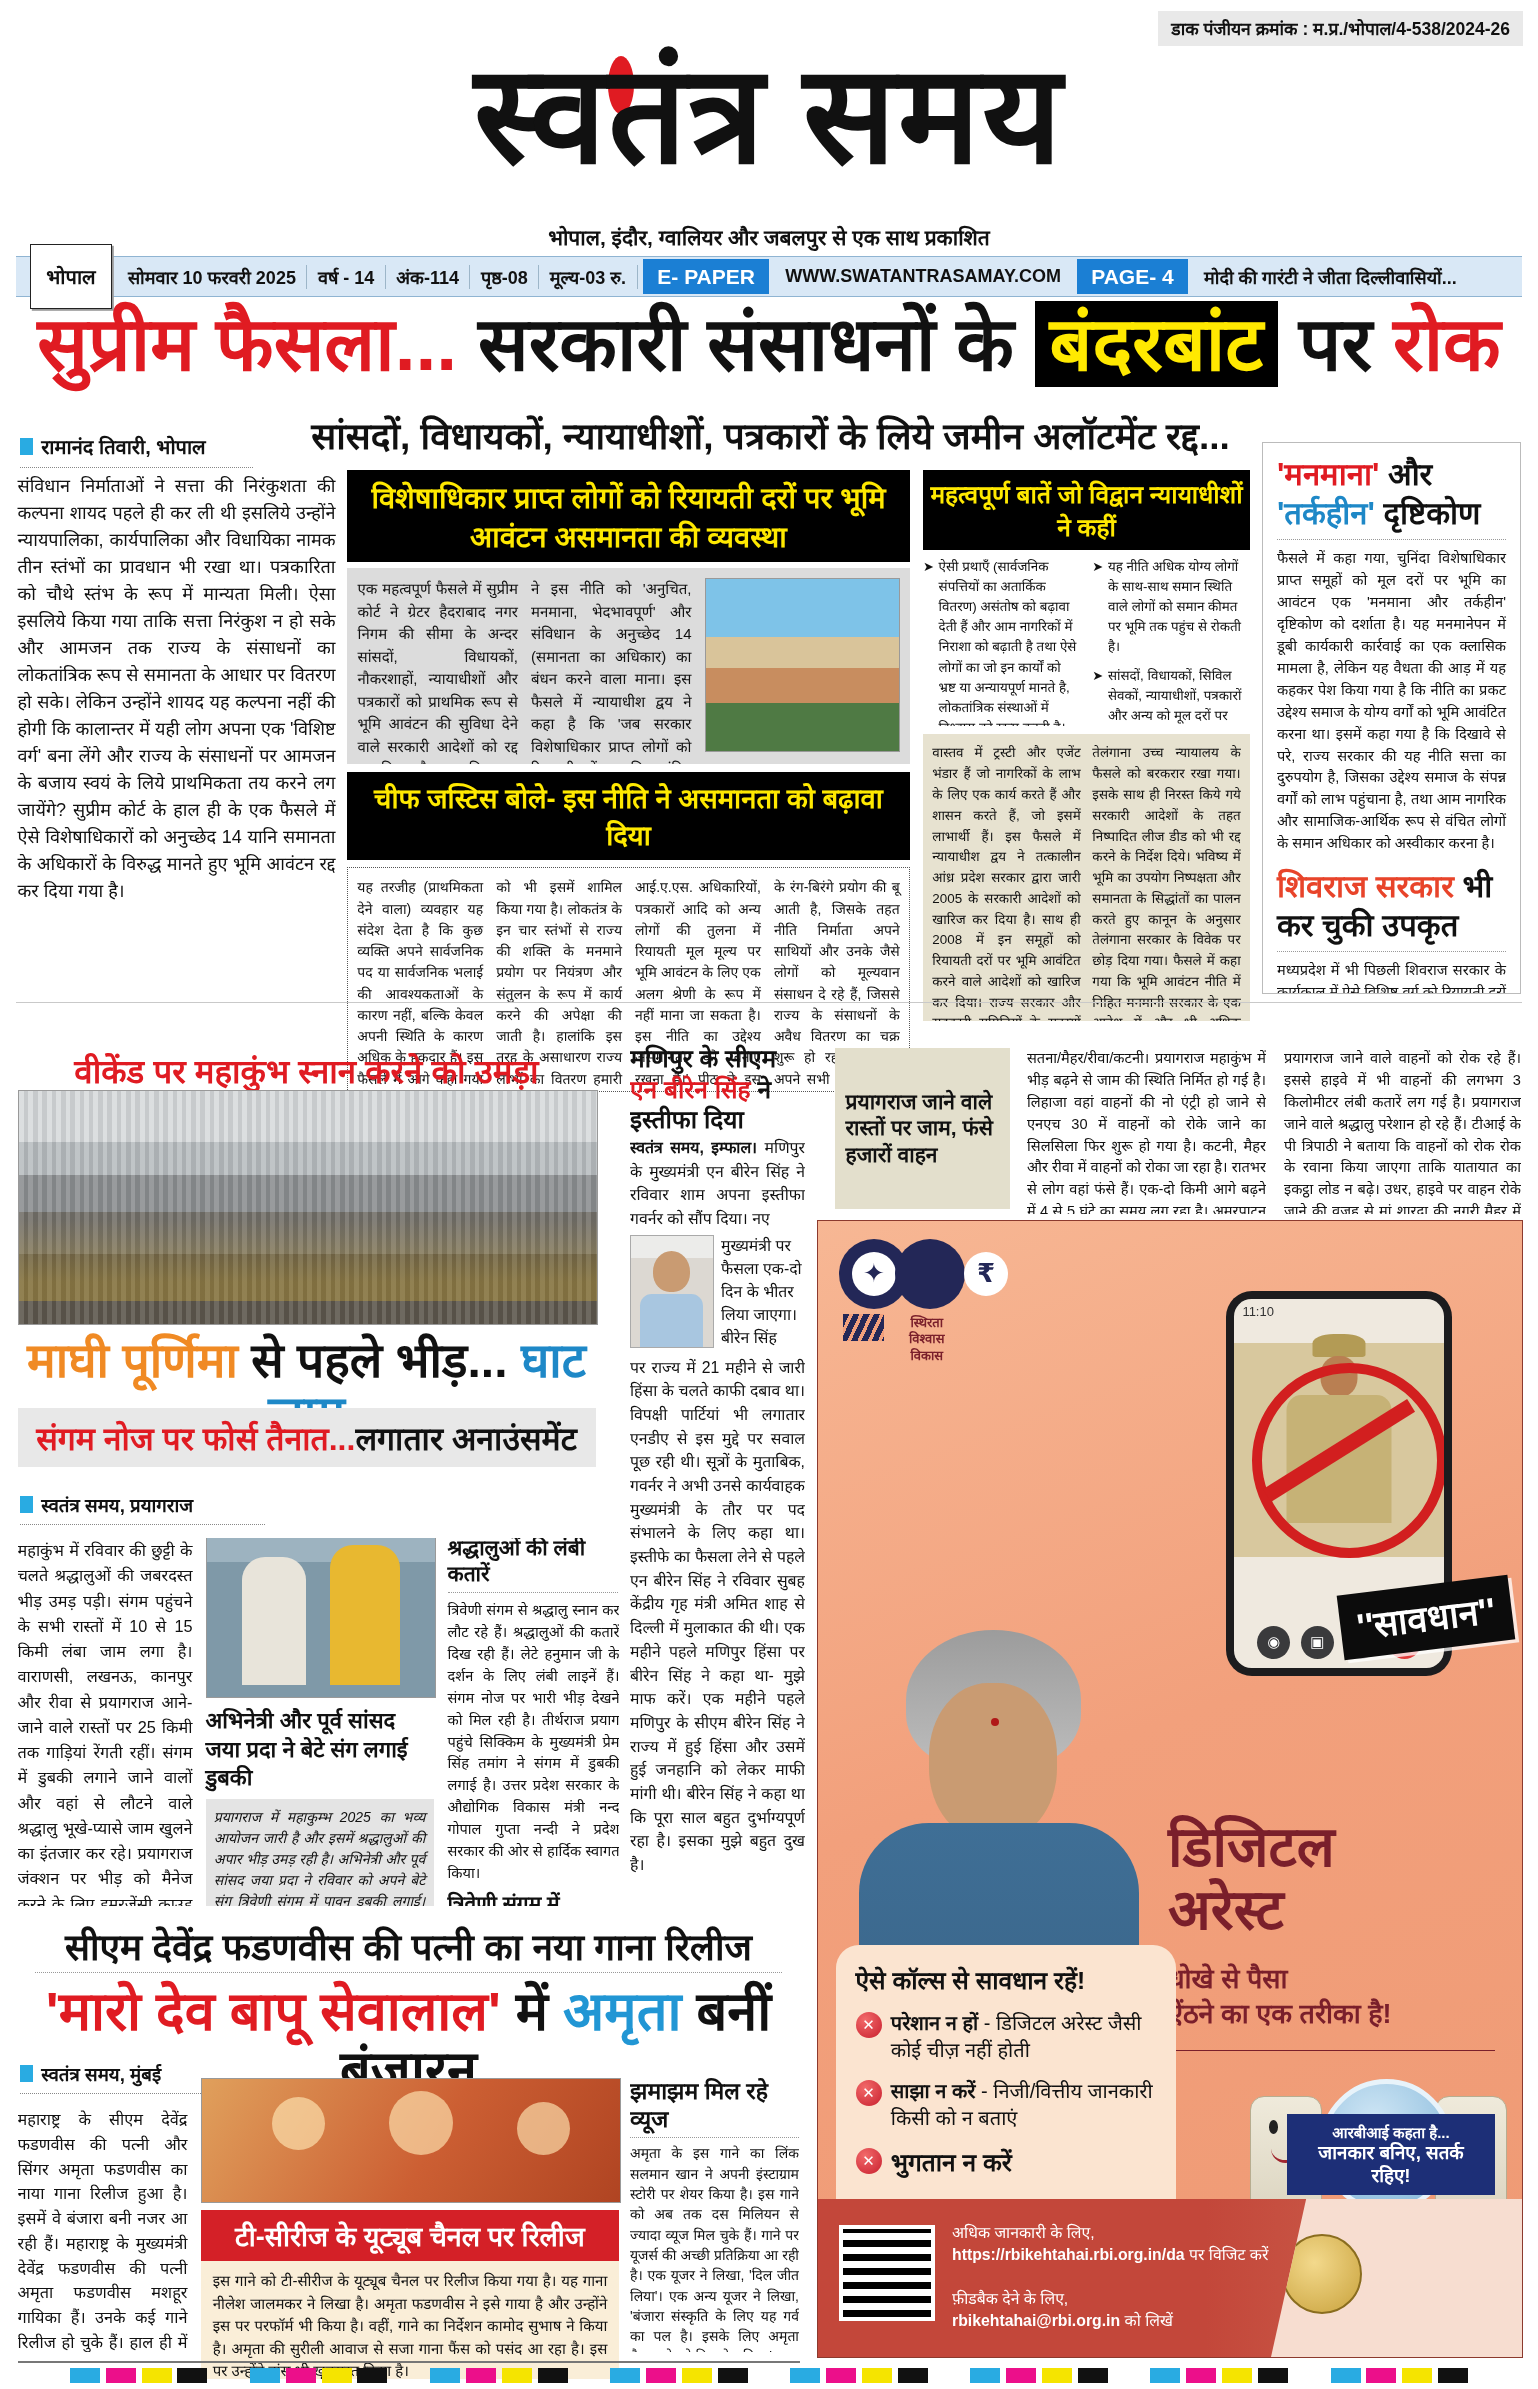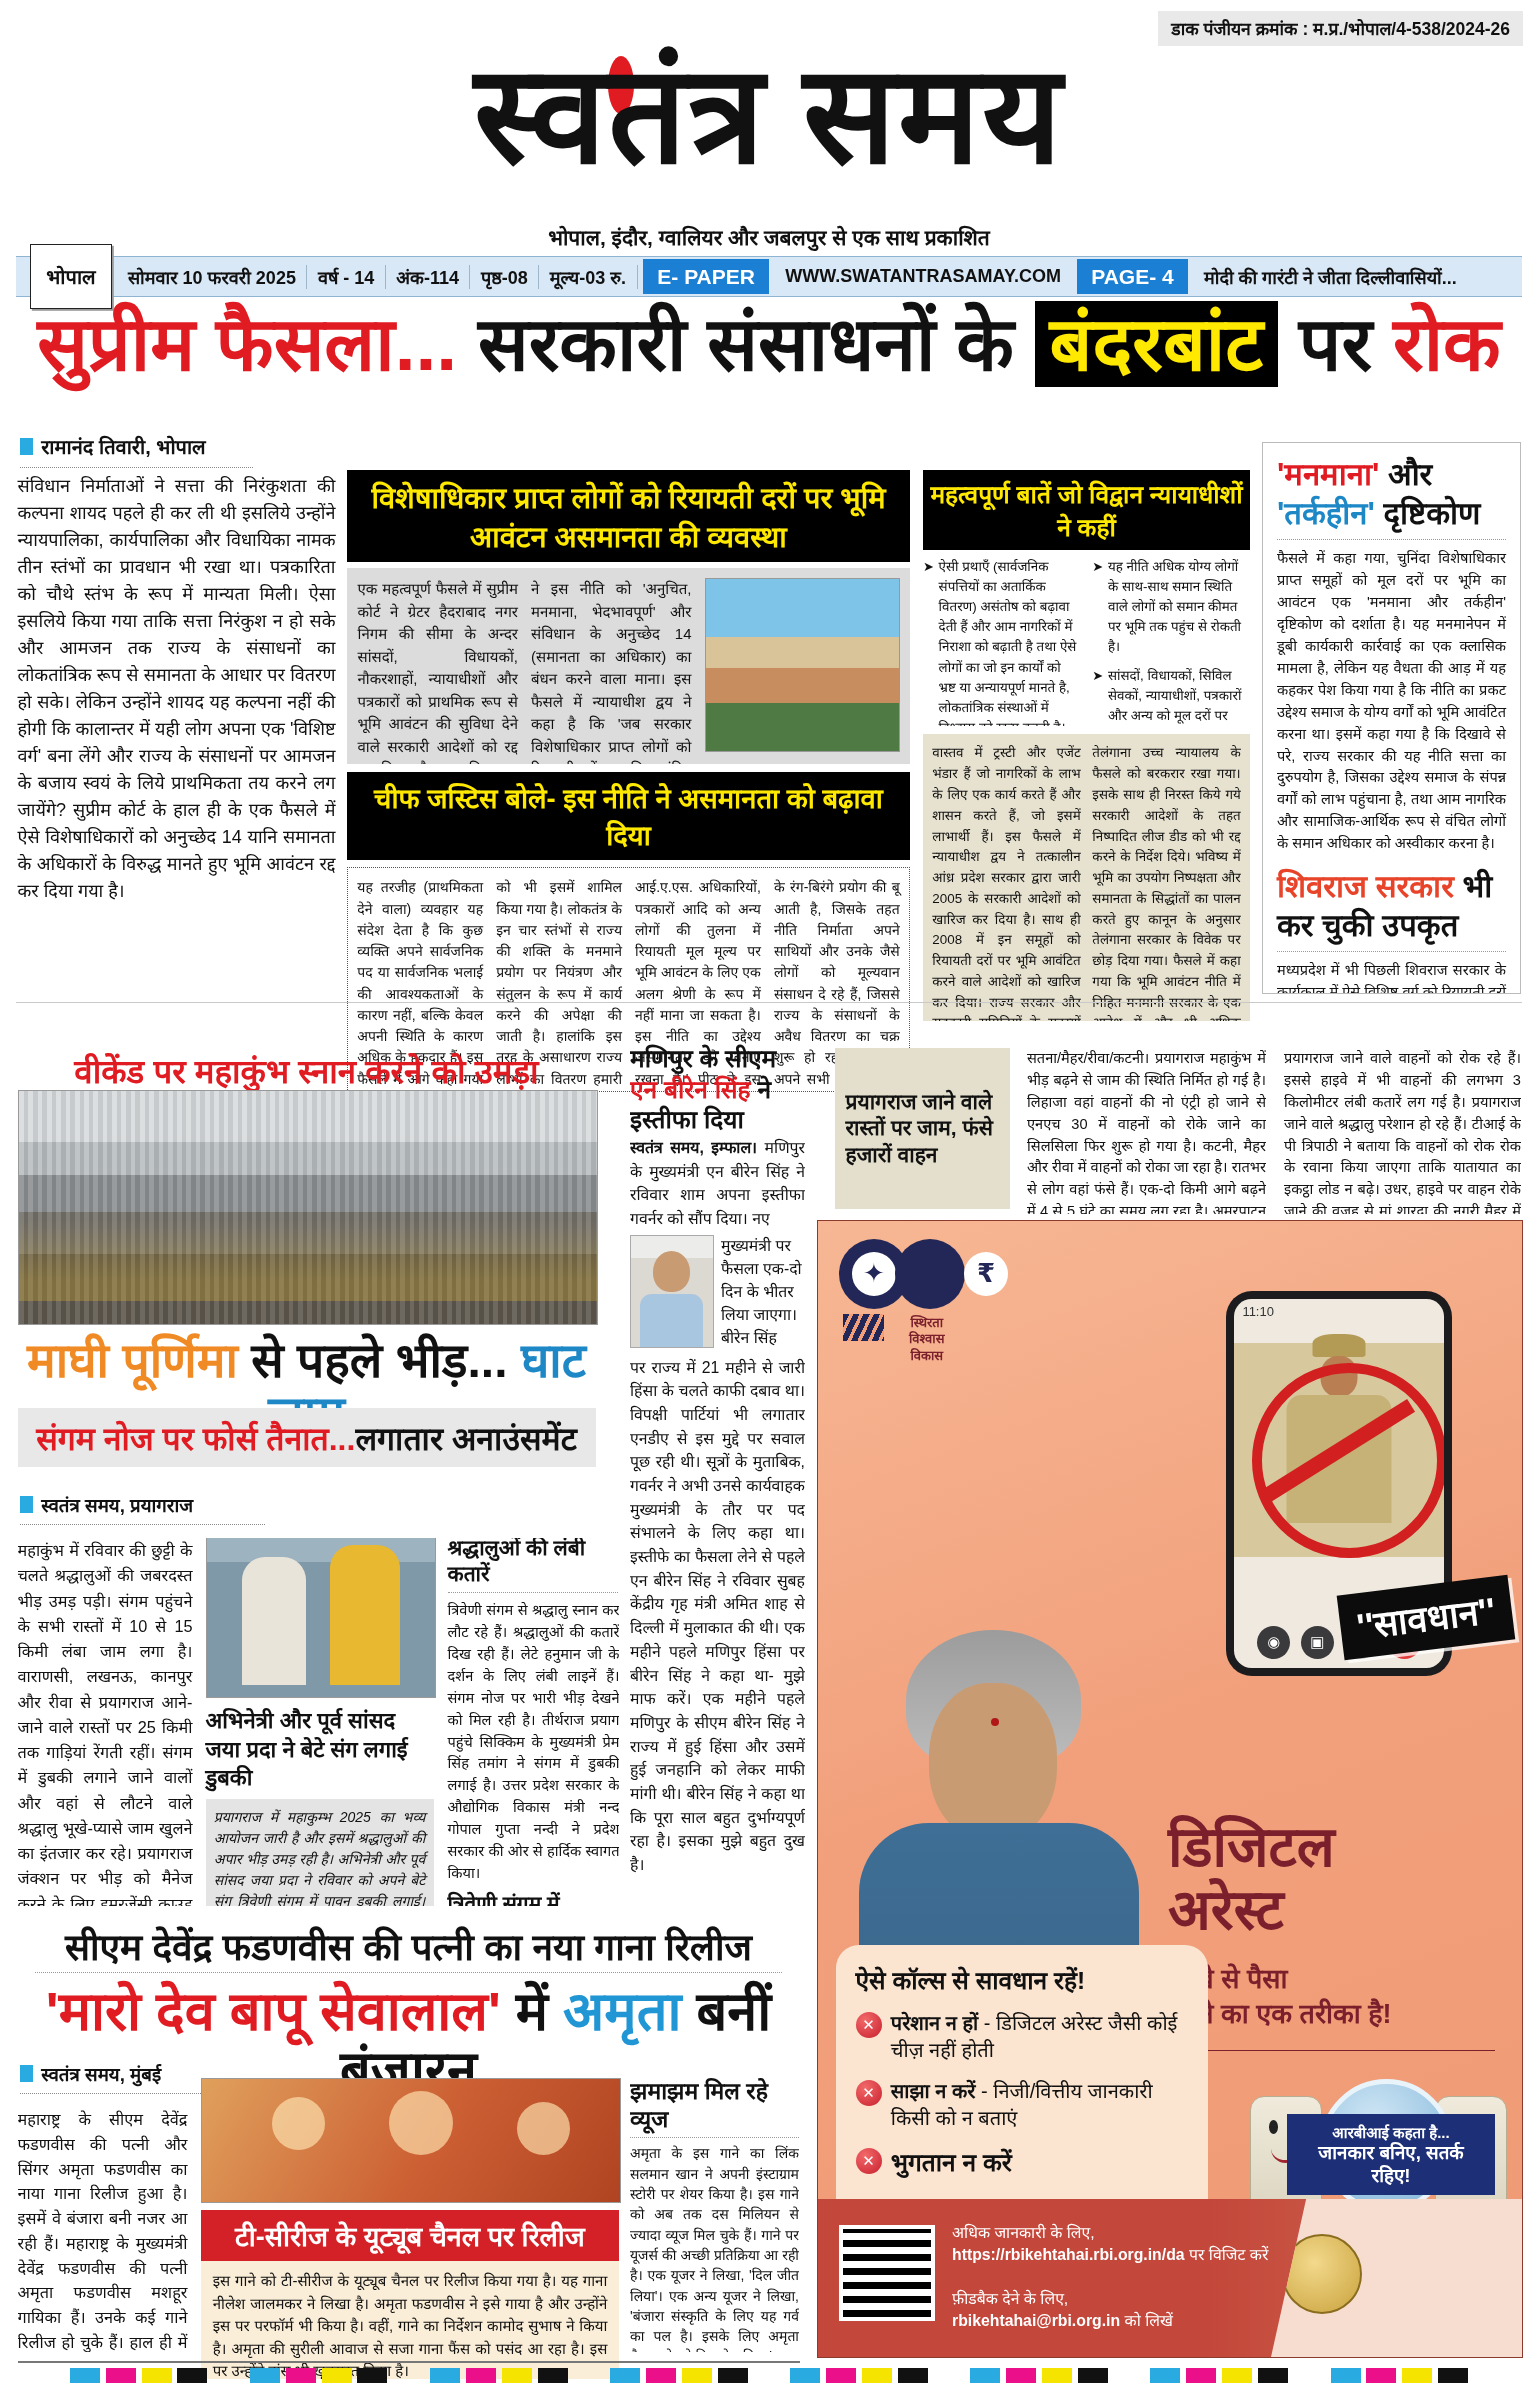--- a/index.html
+++ b/index.html
@@ -119,21 +119,21 @@
   .savdhan{position:absolute;right:10.5px;top:364px;background:#0c0c0c;color:#fff;font-size:36px;font-weight:900;padding:8.2px 16.3px;transform:rotate(-7deg);box-shadow:3.5px 3.5px 0 rgba(255,255,255,.75);}
   .woman{position:absolute;left:0px;top:409px;width:362px;height:654px;}
   .whair{position:absolute;left:88px;top:0;width:175px;height:140px;background:linear-gradient(#9c9c9c,#bdbdbd);border-radius:50% 50% 40% 40%;}
   .wface{position:absolute;left:111px;top:53px;width:128px;height:158px;background:#c99b72;border-radius:46%;}
   .wbindi{position:absolute;left:173px;top:88px;width:8.2px;height:8.2px;background:#b01818;border-radius:50%;}
   .wbody{position:absolute;left:41px;top:193px;width:280px;height:461px;background:linear-gradient(#3f6f96,#35597a);border-radius:70px 70px 0 0;}
   .wphone{position:absolute;left:193px;top:374px;width:88px;height:53px;background:#222;border-radius:7px;transform:rotate(18deg);}
   .adtitle{position:absolute;left:350px;top:595px;color:#7a1f2b;font-size:56px;font-weight:900;line-height:1.12;}
   .adsub{position:absolute;left:350px;top:741px;color:#7a1f2b;font-size:27px;font-weight:bold;line-height:1.3;}
   .adrule{position:absolute;left:350px;top:829px;width:327px;border-top:1.8px solid #7a1f2b;}
-  .warn{position:absolute;left:17.5px;top:724px;width:372px;height:333px;background:#fbe4d0;border-radius:23px;padding:17.5px 20px;box-sizing:border-box;}
+  .warn{position:absolute;left:17.5px;top:724px;width:340px;height:333px;background:#fbe4d0;border-radius:23px;padding:17.5px 20px;box-sizing:border-box;}
   .warn h3{margin:0 0 14px;font-size:24.5px;}
   .witem{display:flex;gap:9.3px;margin-bottom:14px;font-size:20px;line-height:1.35;align-items:flex-start;}
   .wx{flex:0 0 26px;width:26px;height:26px;border-radius:50%;background:radial-gradient(circle at 35% 30%,#f26a6a,#c81f2e);color:#fff;font-size:15px;font-weight:bold;display:flex;align-items:center;justify-content:center;margin-top:2.3px;}
   .wv{flex:0 0 26px;width:26px;height:26px;border-radius:50%;background:radial-gradient(circle at 35% 30%,#67c96d,#1f8d3a);color:#fff;font-size:15px;font-weight:bold;display:flex;align-items:center;justify-content:center;margin-top:2.3px;}
   .mascots{position:absolute;left:432px;top:852px;width:257px;height:193px;}
   .note{position:absolute;width:70px;height:134px;background:linear-gradient(#efeadb,#d9d2bd);border:1.2px solid #b7ad90;border-radius:14px;}
   .note .eye{position:absolute;top:23px;width:9.3px;height:14px;background:#222;border-radius:50%;}
   .note .mouth{position:absolute;left:20px;top:50px;width:29px;height:13px;border-bottom:3.5px solid #a0262e;border-radius:0 0 23px 23px;}
   .badge{position:absolute;left:70px;top:5.8px;width:123px;height:123px;background:radial-gradient(circle at 40% 30%,#cfe6f5,#7fb4d8);border-radius:50%;border:5.8px solid #e8f3fa;}
   .ribbon{position:absolute;left:37px;top:41px;width:187px;background:#1d2f77;color:#fff;padding:8.2px 10.5px;text-align:center;}
@@ -203,20 +203,21 @@
 
   <div class="abs h1">
     <span class="red">सुप्रीम फैसला...</span><span> सरकारी संसाधनों के </span><span class="hl">बंदरबांट</span><span> पर </span><span class="red">रोक</span>
   </div>
   <div class="abs" style="left:20px;top:433px;width:233px;">
     <div class="byline">
         <span class="bsq"></span>
         <span>रामानंद तिवारी, भोपाल</span>
       </div>
   </div>
+  <div class="abs subhead">सांसदों, विधायकों, न्यायाधीशों, पत्रकारों के लिये जमीन अलॉटमेंट रद्द...</div>
 
   <div class="abs edit just">संविधान निर्माताओं ने सत्ता की निरंकुशता की कल्पना शायद पहले ही कर ली थी इसलिये उन्होंने न्यायपालिका, कार्यपालिका और विधायिका नामक तीन स्तंभों का प्रावधान भी रखा था। पत्रकारिता को चौथे स्तंभ के रूप में मान्यता मिली। ऐसा इसलिये किया गया ताकि सत्ता निरंकुश न हो सके और आमजन तक राज्य के संसाधनों का लोकतांत्रिक रूप से समानता के आधार पर वितरण हो सके। लेकिन उन्होंने शायद यह कल्पना नहीं की होगी कि कालान्तर में यही लोग अपना एक 'विशिष्ट वर्ग' बना लेंगे और राज्य के संसाधनों पर आमजन के बजाय स्वयं के लिये प्राथमिकता तय करने लग जायेंगे? सुप्रीम कोर्ट के हाल ही के एक फैसले में ऐसे विशेषाधिकारों को अनुच्छेद 14 यानि समानता के अधिकारों के विरुद्ध मानते हुए भूमि आवंटन रद्द कर दिया गया है।</div>
 
   <div class="abs colB">
     <div class="barY">विशेषाधिकार प्राप्त लोगों को रियायती दरों पर भूमि आवंटन असमानता की व्यवस्था</div>
     <div class="scpanel">
       <div class="t just">एक महत्वपूर्ण फैसले में सुप्रीम कोर्ट ने ग्रेटर हैदराबाद नगर निगम की सीमा के अन्दर सांसदों, विधायकों, नौकरशाहों, न्यायाधीशों और पत्रकारों को प्राथमिक रूप से भूमि आवंटन की सुविधा देने वाले सरकारी आदेशों को रद्द कर दिया और कहा कि राज्य द्वारा इस प्रकार किया जाने वाला उदारतापूर्ण वितरण 'मनमाना' और 'तर्कहीन' था। मुख्य न्यायाधीश संजीव खन्ना और न्यायमूर्ति दीपांकर दत्ता की पीठ</div>
       <div class="t just">ने इस नीति को 'अनुचित, मनमाना, भेदभावपूर्ण' और संविधान के अनुच्छेद 14 (समानता का अधिकार) का बंधन करने वाला माना। इस फैसले में न्यायाधीश द्वय ने कहा है कि 'जब सरकार विशेषाधिकार प्राप्त लोगों को रियायती दरों पर भूमि आवंटित करती है, तो वह असमानता की व्यवस्था को जन्म देती है, जिससे उन्हें भौतिक लाभ मिलता है, जो आम नागरिक के लिए दुर्गम व दुर्लभ रहता है।</div>
       <div class="scphoto"></div>
     </div>

